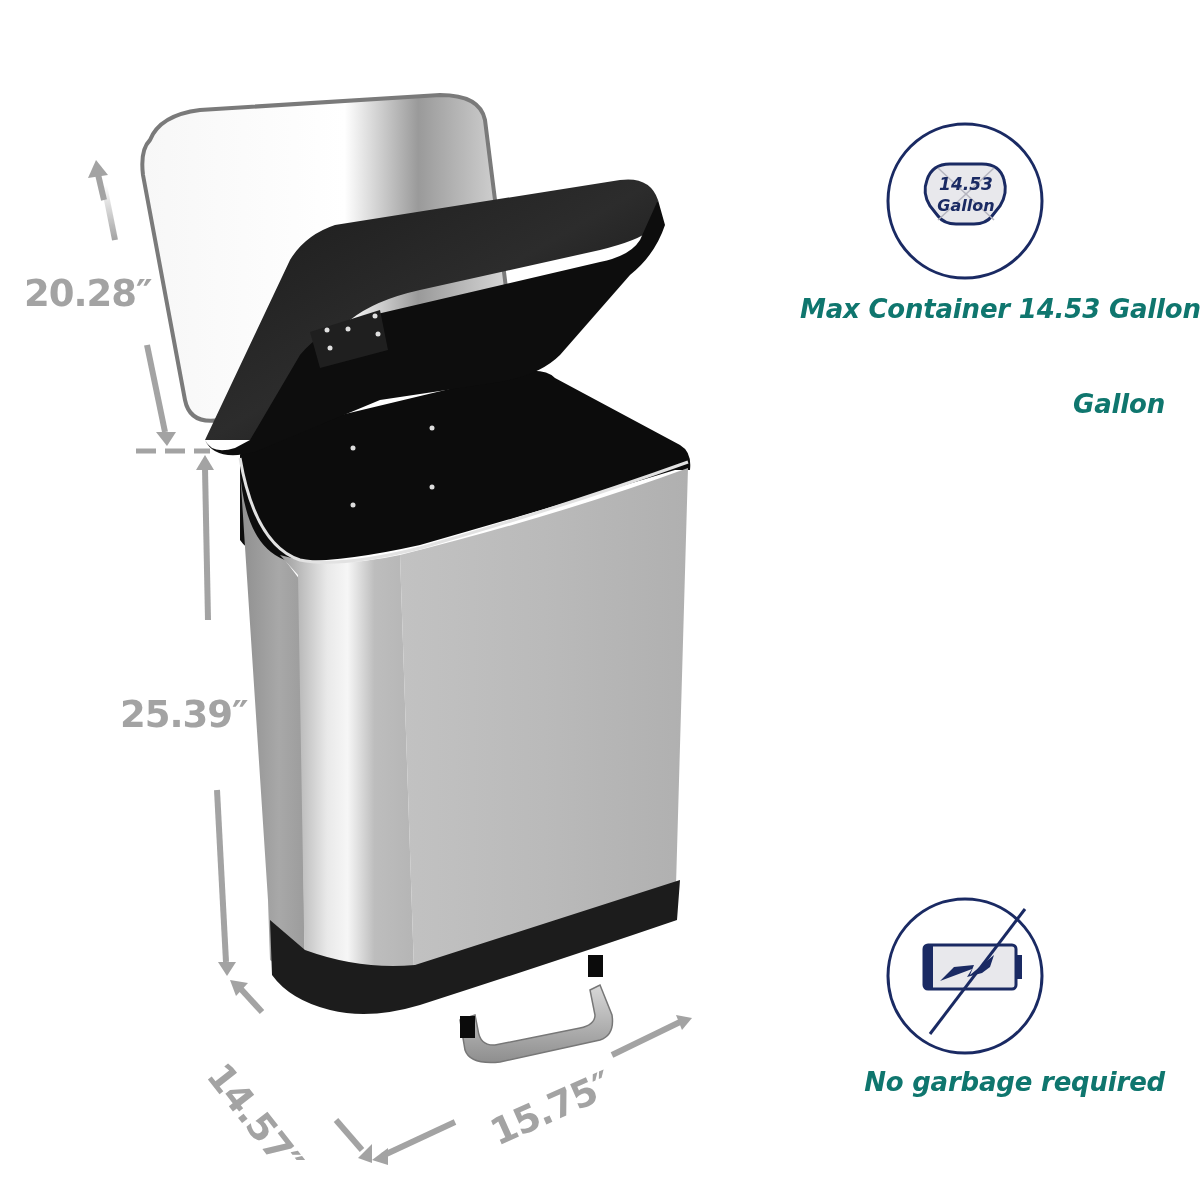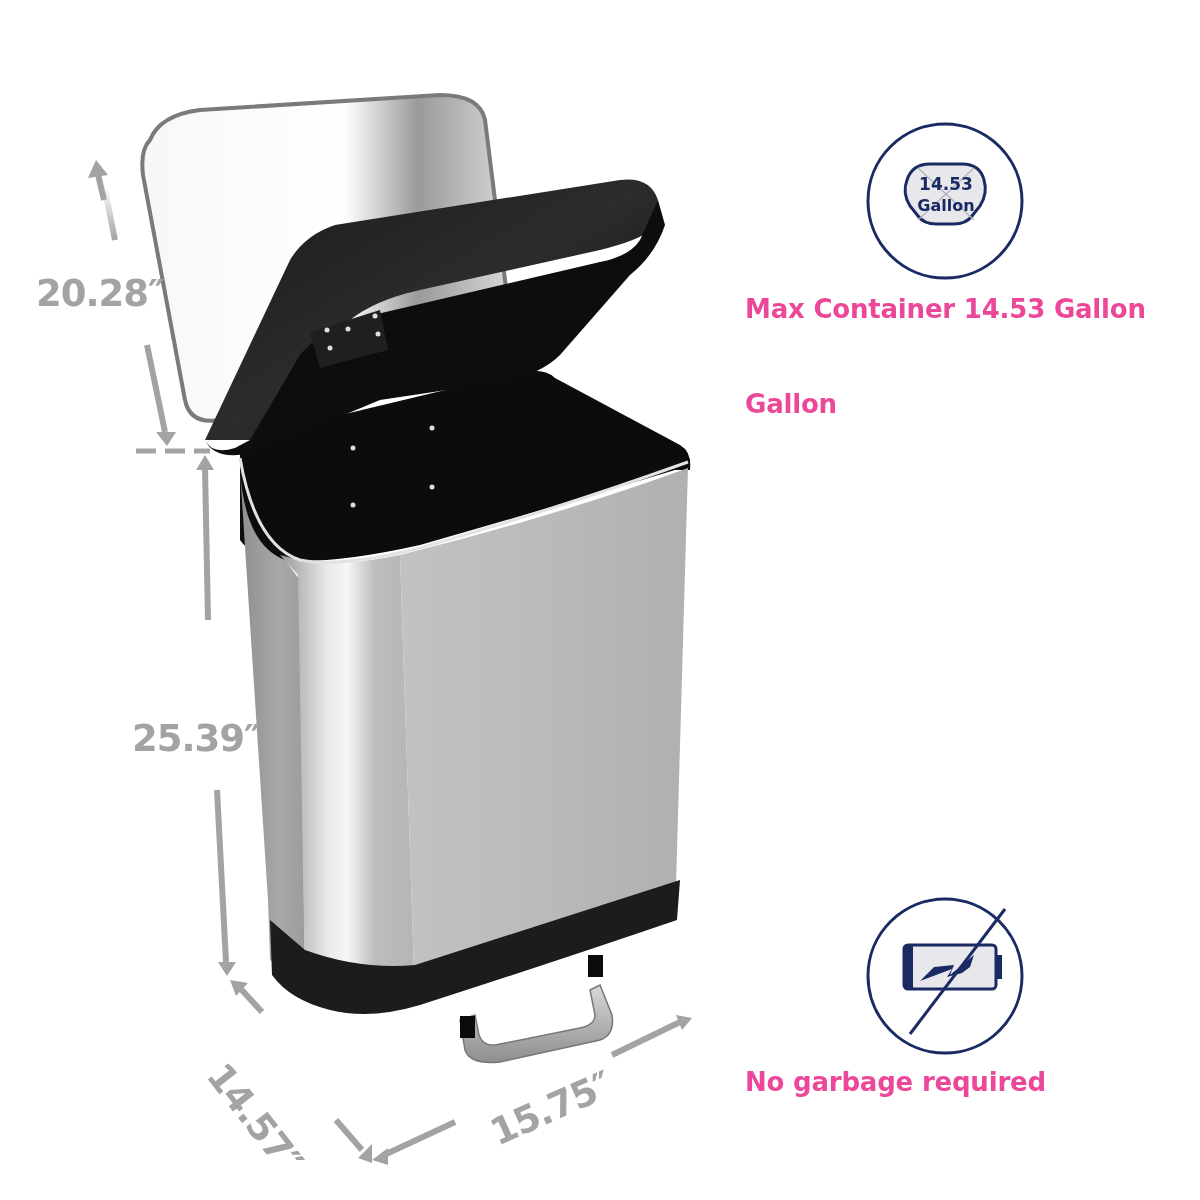--- a/index.html
+++ b/index.html
@@ -4,25 +4,25 @@
 <style>
   html, body { margin: 0; padding: 0; background: #ffffff; }
   body { width: 1200px; height: 1200px; position: relative; overflow: hidden; font-family: "DejaVu Sans", sans-serif; }
   .stage { position: absolute; left: 0; top: 0; width: 1200px; height: 1200px; }
   .product-svg { position: absolute; left: 0; top: 0; width: 760px; height: 1200px; }
   .dim-label {
     position: absolute; color: #a3a3a3; font-weight: bold;
     font-family: "DejaVu Sans", sans-serif; font-size: 37px; letter-spacing: -1px;
     white-space: nowrap;
   }
-  .feature { position: absolute; left: 745px; width: 400px; text-align: left; }
+  .feature { position: absolute; left: 765px; width: 400px; text-align: right; font-style: italic; }
   .feature .icon-wrap { width: 166px; height: 166px; margin: 0 auto; }
   .feature .caption {
     font-family: "DejaVu Sans", sans-serif; font-weight: bold; font-size: 26px;
-    color: #ec4899; margin-top: 10px; white-space: nowrap; letter-spacing: -0.2px;
+    color: #0f766e; margin-top: 10px; white-space: nowrap; letter-spacing: -0.2px; margin-left: 35px;
   }
   .icon-text { font-family: "DejaVu Sans", sans-serif; font-weight: bold; fill: #1a2a63; }
 </style>
 </head>
 <body>
 
 <div class="stage">
 
   <svg class="product-svg" viewBox="0 0 760 1200">
     <defs>
@@ -128,22 +128,22 @@
     </g>
 
     <g fill="#a3a3a3" stroke="#a3a3a3">
       <polygon points="372,1160 388,1148 388,1165" stroke="none"></polygon>
       <line x1="382" y1="1156" x2="455" y2="1122" stroke-width="6"></line>
       <line x1="612" y1="1055" x2="680" y2="1022" stroke-width="6"></line>
       <polygon points="676,1015 692,1018 682,1030" stroke="none"></polygon>
     </g>
   </svg>
 
-  <div class="dim-label" style="left:36px; top:272px;">20.28″</div>
-  <div class="dim-label" style="left:132px; top:693px;margin-top:24px;">25.39″</div>
+  <div class="dim-label" style="left:24px; top:272px;">20.28″</div>
+  <div class="dim-label" style="left:120px; top:693px;">25.39″</div>
   <div class="dim-label" style="left:232px; top:1055px; transform: rotate(52deg); transform-origin: left top;">14.57″</div>
   <div class="dim-label" style="left:484px; top:1115px; transform: rotate(-24deg); transform-origin: left top;">15.75″</div>
 
   <div class="feature" style="top:118px;">
     <div class="icon-wrap">
       <svg width="166" height="166" viewBox="0 0 166 166">
         <circle cx="83" cy="83" r="77" fill="#fff" stroke="#1a2a63" stroke-width="3"></circle>
         <path d="M45,62 Q50,46 68,46 L100,46 Q118,46 122,62 Q126,75 118,88 L110,98 Q104,106 92,106 L74,106 Q62,106 56,98 L48,88 Q40,75 45,62 Z" fill="#e8e8ec" stroke="#1a2a63" stroke-width="3"></path>
         <line x1="56" y1="50" x2="112" y2="102" stroke="#b5b5bf" stroke-width="1.5"></line>
         <line x1="112" y1="50" x2="56" y2="102" stroke="#b5b5bf" stroke-width="1.5"></line>

